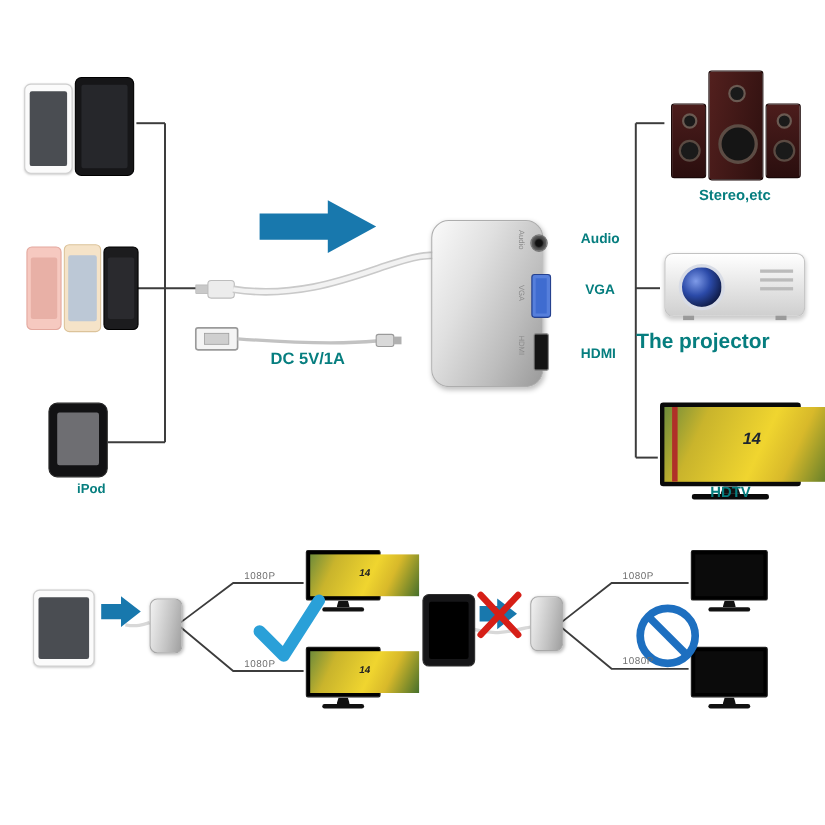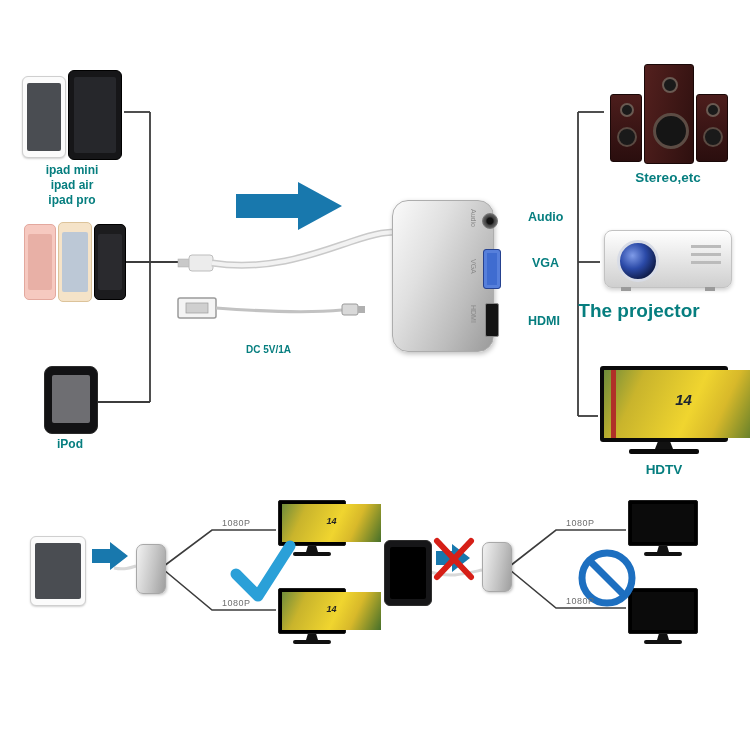--- a/index.html
+++ b/index.html
@@ -114,53 +114,48 @@
   </svg>
 
   <div class="abs z2" style="left:20px;top:70px;width:104px;height:92px;">
     <div class="abs tab-white" style="left:2px;top:6px;width:42px;height:80px;">
       <div class="scr"></div>
     </div>
     <div class="abs tab-black" style="left:48px;top:0;width:52px;height:88px;">
       <div class="scr"></div>
     </div>
   </div>
-  <div class="abs z4 teal lbl-center" style="left:16px;top:163px;width:112px;font-size:12px;line-height:15px;">
-    <div>ipad mini</div>
-    <div>ipad air</div>
-    <div>ipad pro</div>
-  </div>
 
   <div class="abs z2" style="left:24px;top:220px;width:100px;height:84px;">
     <div class="phone" style="left:0;top:4px;width:30px;height:74px;background:#f6c9c0;border:1px solid #e3a89e;">
       <div class="scr" style="background:#e8b0a6;"></div>
     </div>
     <div class="phone" style="left:34px;top:2px;width:32px;height:78px;background:#f5e3c8;border:1px solid #dcc39a;">
       <div class="scr" style="background:#bcc8d6;"></div>
     </div>
     <div class="phone" style="left:70px;top:4px;width:30px;height:74px;background:#1c1c1e;border:1px solid #000;">
       <div class="scr" style="background:#2a2a2e;"></div>
     </div>
   </div>
 
   <div class="abs z2 ipod" style="left:44px;top:366px;width:52px;height:66px;">
     <div class="scr"></div>
   </div>
-  <div class="abs z4 teal lbl-center" style="left:44px;top:437px;width:52px;font-size:12px;">iPod</div>
+  <div class="abs z4 teal lbl-center" style="left:44px;top:437px;width:52px;font-size:12px;text-align:right;">iPod</div>
 
   <div class="abs z2 hub" style="left:392px;top:200px;width:100px;height:150px;">
     <span class="vlabel" style="top:8px;">Audio</span>
     <span class="vlabel" style="top:58px;">VGA</span>
     <span class="vlabel" style="top:104px;">HDMI</span>
     <div class="port-audio"></div>
     <div class="port-vga"></div>
     <div class="port-hdmi"></div>
   </div>
 
-  <div class="abs z4 teal" style="left:246px;top:344px;width:100px;font-size:10px;">DC 5V/1A</div>
+  <div class="abs z4 teal" style="left:246px;top:318px;width:100px;font-size:15px;">DC 5V/1A</div>
 
   <div class="abs z4" style="left:528px;top:210px;font-size:12.5px;font-weight:600;color:#067e7f;">Audio</div>
   <div class="abs z4" style="left:532px;top:256px;font-size:12.5px;font-weight:600;color:#067e7f;">VGA</div>
   <div class="abs z4" style="left:528px;top:314px;font-size:12.5px;font-weight:600;color:#067e7f;">HDMI</div>
 
   <div class="abs z2" style="left:610px;top:64px;width:116px;height:100px;">
     <div class="spk spk-side" style="left:0;top:30px;width:30px;height:66px;">
       <div class="drv" style="left:9px;top:8px;width:10px;height:10px;border:2px solid #6a5a52;"></div>
       <div class="drv" style="left:6px;top:32px;width:16px;height:16px;border:2px solid #5a4a42;"></div>
     </div>
@@ -190,21 +185,21 @@
   <div class="abs z2" style="left:600px;top:366px;width:128px;">
     <div class="tv-frame" style="width:128px;height:76px;">
       <div class="tv-panel photo">
         <div class="tv-stripe"></div>
         <span class="tv-num" style="font-size:15px;">14</span>
       </div>
     </div>
     <div class="mon-neck" style="width:18px;height:7px;"></div>
     <div class="mon-base" style="width:70px;height:5px;background:#0a0a0a;"></div>
   </div>
-  <div class="abs z4 teal lbl-center" style="left:600px;top:462px;width:128px;font-size:13.5px;">HDTV</div>
+  <div class="abs z4 teal lbl-center" style="left:600px;top:440px;width:128px;font-size:13.5px;">HDTV</div>
 
   <div class="abs z2 tab-white" style="left:30px;top:536px;width:54px;height:68px;">
     <div class="scr photo-warm"></div>
   </div>
   <div class="abs z2 hub-small" style="left:136px;top:544px;width:28px;height:48px;"></div>
 
   <div class="abs z4 res-label" style="left:222px;top:518px;">1080P</div>
   <div class="abs z4 res-label" style="left:222px;top:598px;">1080P</div>
 
   <div class="mon z2" style="left:278px;top:500px;">

